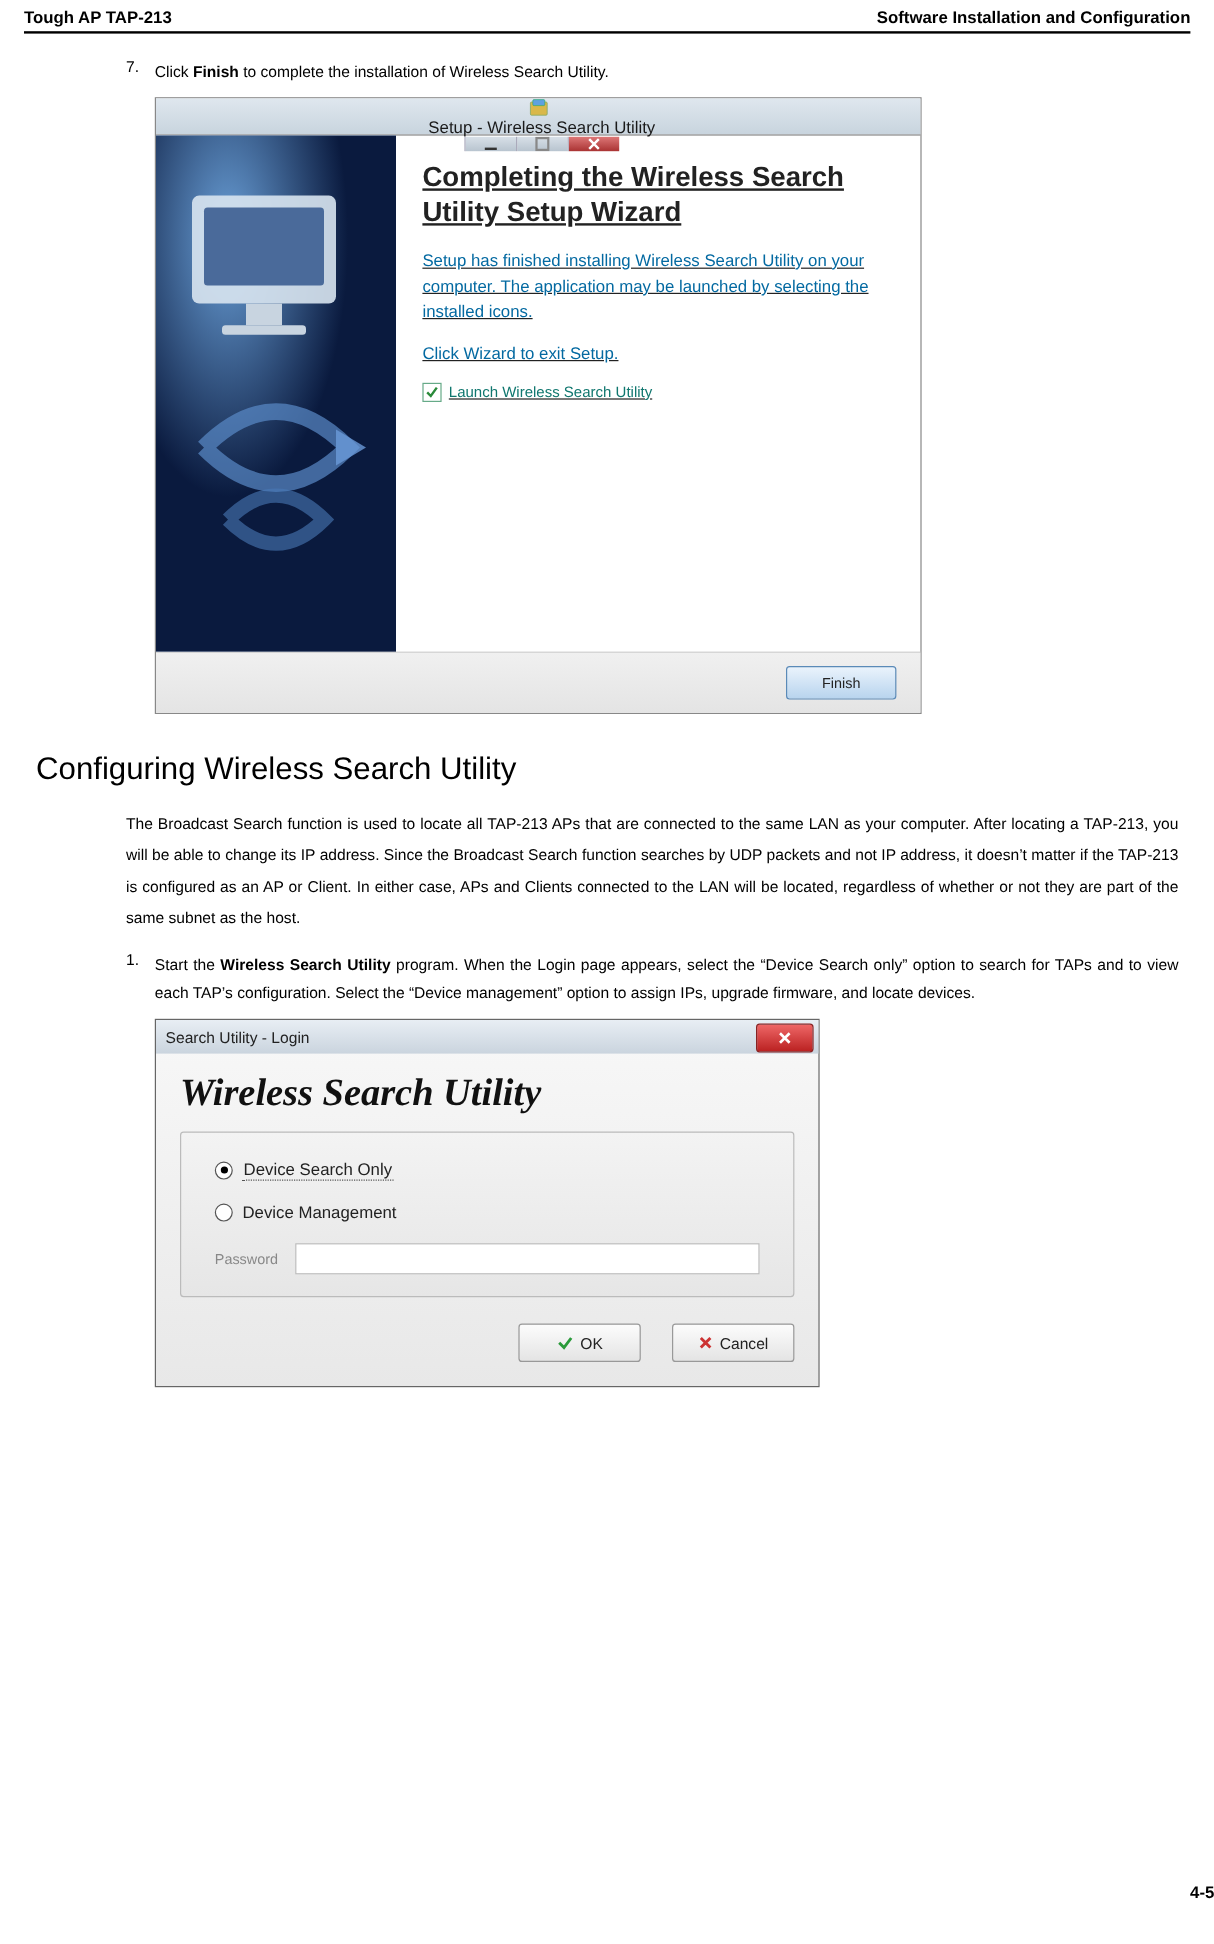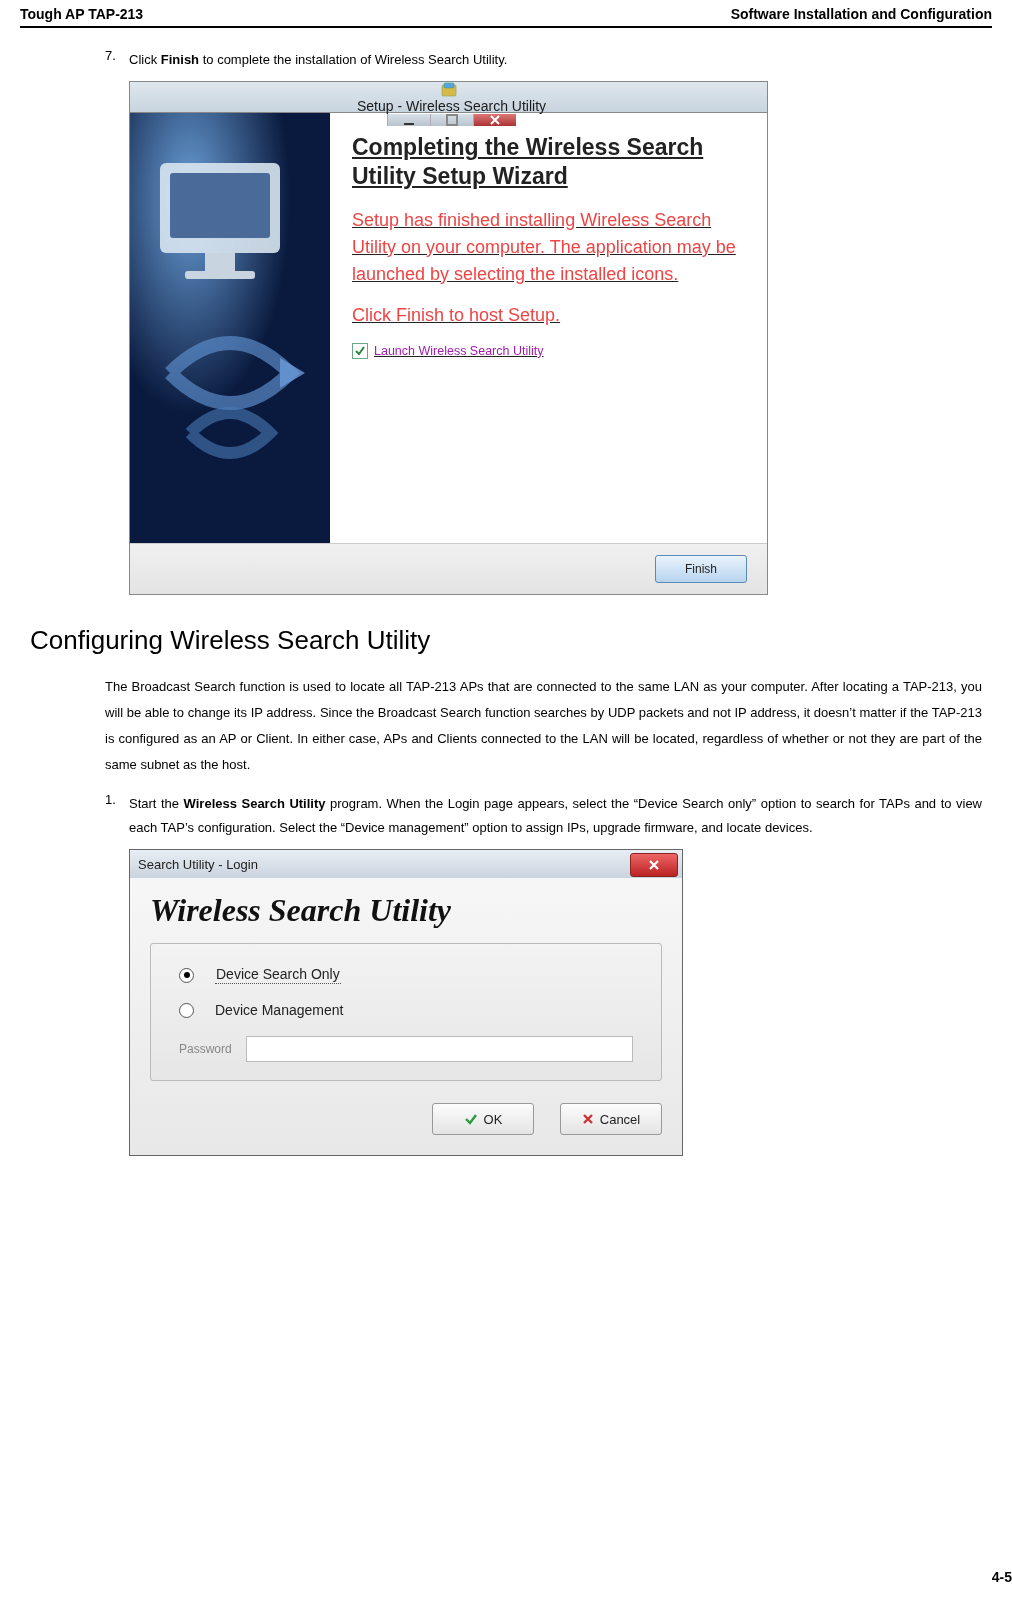--- a/index.html
+++ b/index.html
@@ -93,22 +93,22 @@
   .setup-main {
     flex:1; padding:20px 22px;
     color:#222;
     text-decoration:underline;
   }
   .setup-heading {
     font-family: Tahoma, Verdana, sans-serif;
     font-weight:bold; font-size:23px; line-height:1.25;
     margin-bottom:16px;
   }
-  .setup-desc { font-size:18px; color:#ef4444; line-height:1.5; margin-bottom:14px;}
-  .setup-check { display:flex; align-items:center; gap:6px; font-size:12.5px; color:#a21caf;}
+  .setup-desc { font-size:14px; color:#0369a1; line-height:1.5; margin-bottom:14px;}
+  .setup-check { display:flex; align-items:center; gap:6px; font-size:12.5px; color:#0f766e;}
   .chkbox {
     width:14px;height:14px;border:1px solid #6a8;background:#fff;
     display:inline-flex;align-items:center;justify-content:center;
   }
   .setup-footer {
     height:50px; border-top:1px solid #ccc;
     background:linear-gradient(to bottom,#f0f0f0,#e4e4e4);
     display:flex;justify-content:flex-end;align-items:center;padding:0 20px;
   }
   .btn3d {
@@ -157,21 +157,21 @@
     font-family: 'Times New Roman', serif;
     font-size:32px; font-weight:bold; font-style:italic;
     color:#111; margin:4px 0 14px 0;
   }
   .login-frame {
     border:1px solid #bbb; border-radius:3px;
     padding:22px 28px 18px 28px;
     background:linear-gradient(to bottom,#f3f3f3,#e6e6e6);
   }
   .radio-row {
-    display:flex;align-items:center;gap:21px;
+    display:flex;align-items:center;gap:8px;
     font-size:14px;color:#222;margin-bottom:18px;
   }
   .radio-circle {
     width:13px;height:13px;border:1px solid #555;border-radius:50%;
     background:#fff;display:inline-flex;align-items:center;justify-content:center;
   }
   .radio-dot {width:6px;height:6px;background:#000;border-radius:50%;}
   .dotted { border-bottom:1px dotted #555; padding:0 1px 1px 1px;}
   .pwd-row {
     display:flex;align-items:center;gap:14px;margin-top:16px;
@@ -261,21 +261,21 @@
               <rect x="75" y="140" width="30" height="18" fill="#c8d4e0"></rect>
               <rect x="55" y="158" width="70" height="8" rx="3" fill="#c8d4e0"></rect>
               <path d="M 40 260 Q 100 200 160 260 Q 100 320 40 260" fill="none" stroke="#5a8ac8" stroke-width="14" opacity="0.7"></path>
               <path d="M 60 320 Q 100 280 140 320 Q 100 360 60 320" fill="none" stroke="#4a7ab8" stroke-width="12" opacity="0.6"></path>
               <polygon points="150,245 175,260 150,275" fill="#6a9ad8" opacity="0.8"></polygon>
             </svg>
           </div>
           <div class="setup-main">
             <div class="setup-heading">Completing the Wireless Search Utility Setup Wizard</div>
             <div class="setup-desc">Setup has finished installing Wireless Search Utility on your computer. The application may be launched by selecting the installed icons.</div>
-            <div class="setup-desc">Click Finish to host Setup.</div>
+            <div class="setup-desc">Click Wizard to exit Setup.</div>
             <div class="setup-check">
               <span class="chkbox">
                 <svg width="12" height="12">
                     <path d="M2 6 L5 9 L10 2" stroke="#2a8a3a" stroke-width="2" fill="none"></path>
                   </svg>
               </span>
               <span>Launch Wireless Search Utility</span>
             </div>
           </div>
         </div>

